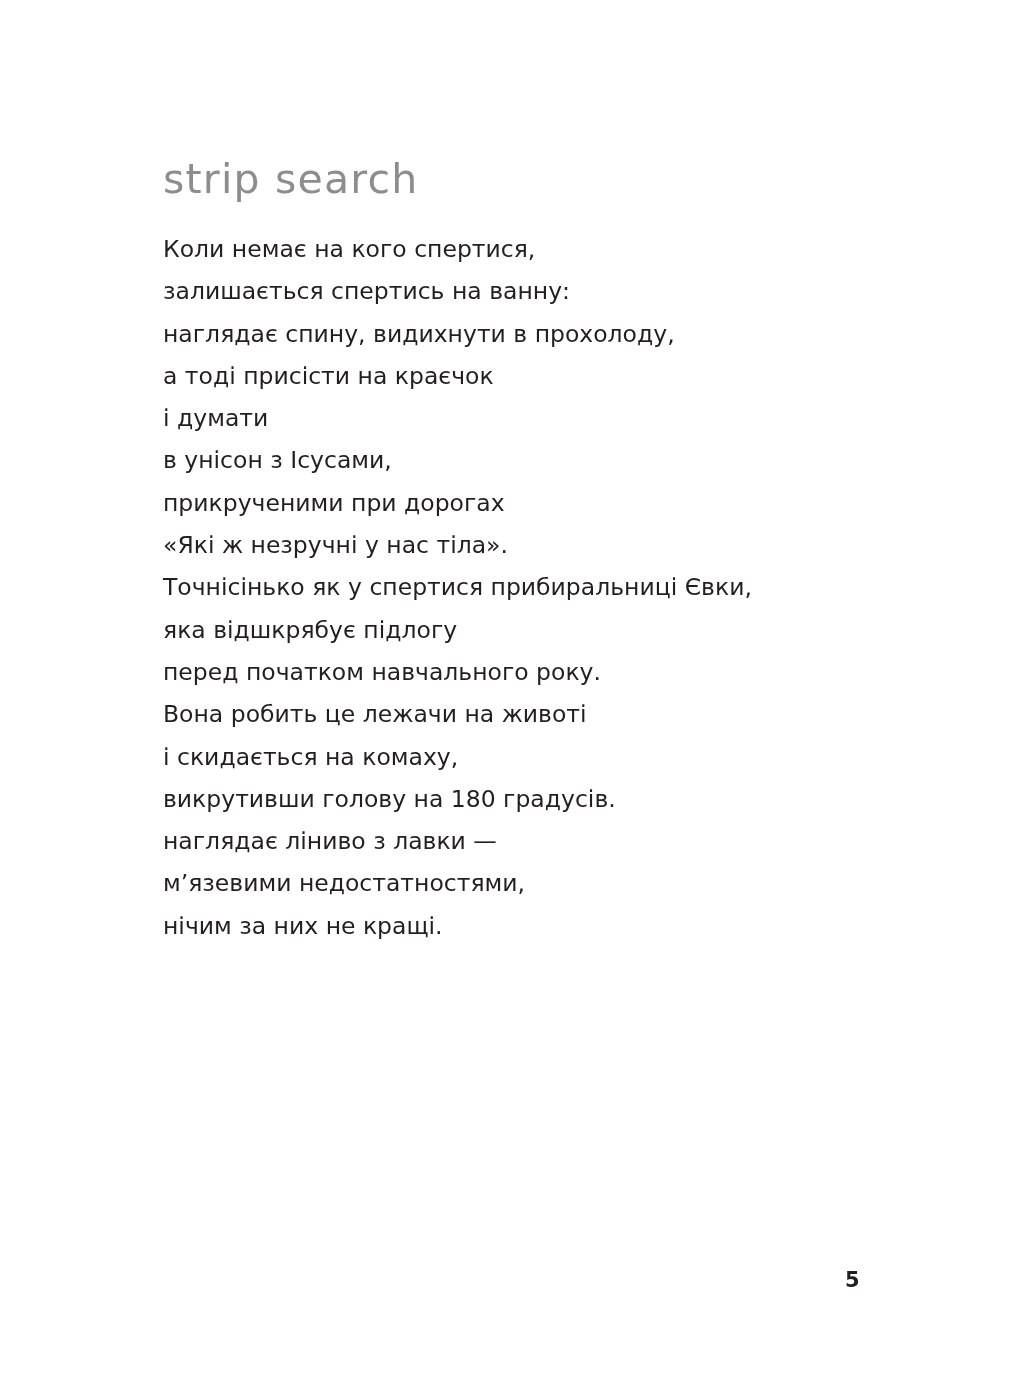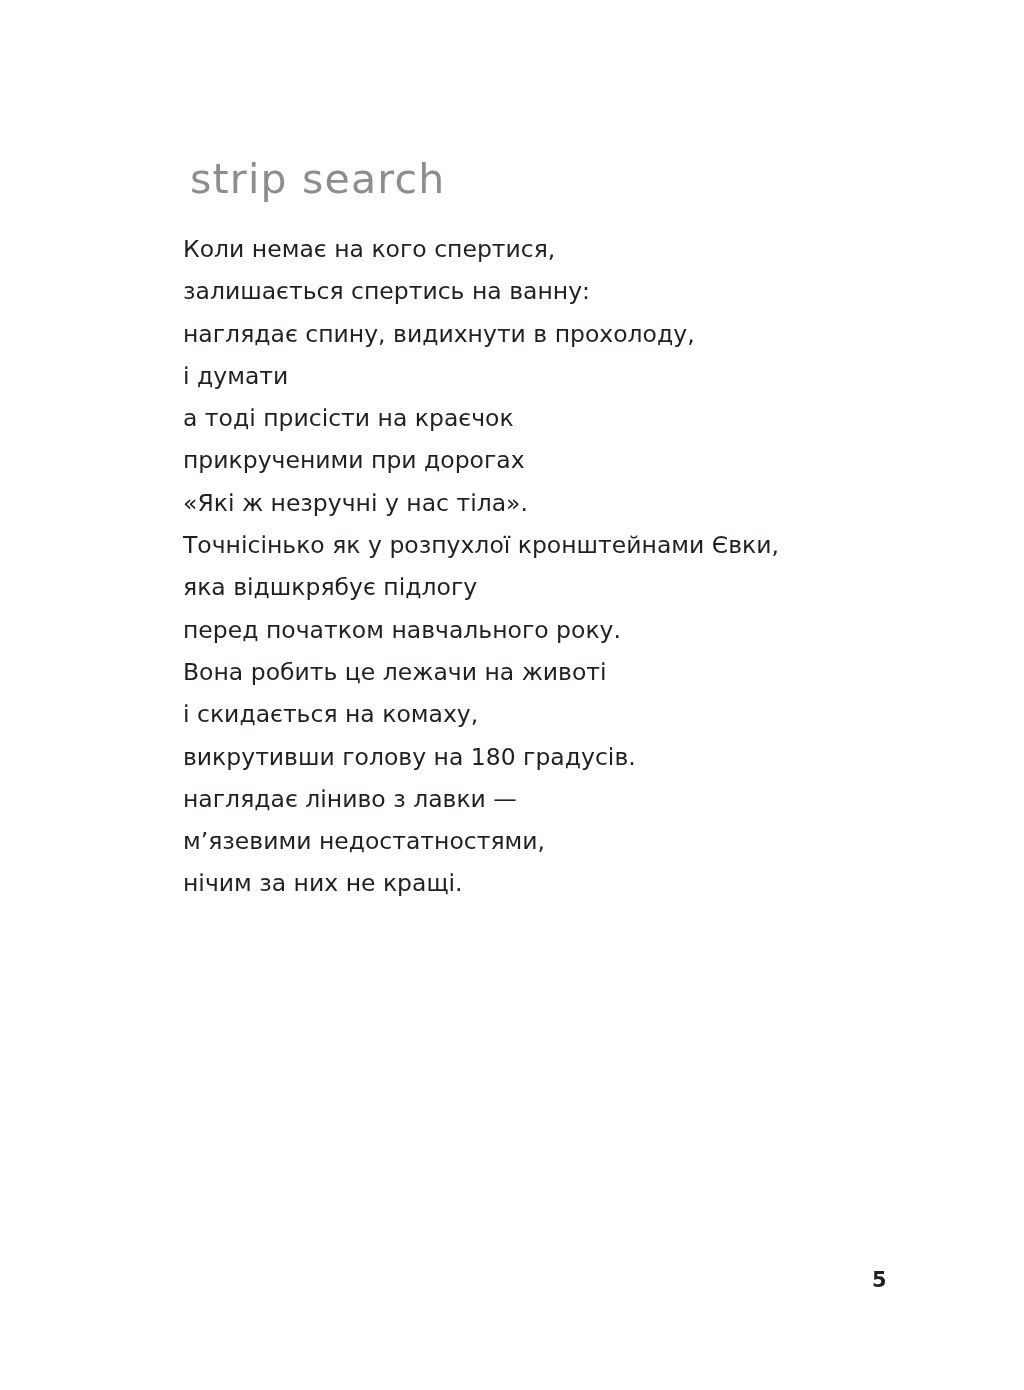--- a/index.html
+++ b/index.html
@@ -11,36 +11,35 @@
     width: 1024px;
     height: 1390px;
     position: relative;
     font-family: "DejaVu Sans", sans-serif;
     -webkit-font-smoothing: antialiased;
   }
   .page {
     position: absolute;
     inset: 0;
     background: #ffffff;
-    margin-left: 27px;
   }
   .poem-title {
     position: absolute;
     left: 163px;
     top: 128px;
     font-family: "DejaVu Sans", sans-serif;
     font-size: 41px;
     font-weight: 400;
     letter-spacing: 1.2px;
     color: #8d8d8d;
     line-height: 1.2;
   }
   .poem-body {
     position: absolute;
-    left: 156px;
+    left: 163px;
     top: 228px;
     width: 740px;
     font-family: "DejaVu Sans", sans-serif;
     font-size: 23.5px;
     font-weight: 400;
     color: #231f20;
     line-height: 42.3px;
   }
   .poem-line {
     white-space: pre-wrap;
@@ -60,25 +59,26 @@
 <body>
 
 <div class="page">
 
   <h1 class="poem-title">strip search</h1>
 
   <div class="poem-body">
     <div class="poem-line">Коли немає на кого спертися,</div>
     <div class="poem-line">залишається спертись на ванну:</div>
     <div class="poem-line">наглядає спину, видихнути в прохолоду,</div>
+    <div class="poem-line">а тоді присісти на краєчок</div>
     <div class="poem-line">і думати</div>
-    <div class="poem-line">а тоді присісти на краєчок</div>
+    <div class="poem-line">в унісон з Ісусами,</div>
     <div class="poem-line">прикрученими при дорогах</div>
     <div class="poem-line">«Які ж незручні у нас тіла».</div>
-    <div class="poem-line">Точнісінько як у розпухлої кронштейнами Євки,</div>
+    <div class="poem-line">Точнісінько як у спертися прибиральниці Євки,</div>
     <div class="poem-line">яка відшкрябує підлогу</div>
     <div class="poem-line">перед початком навчального року.</div>
     <div class="poem-line">Вона робить це лежачи на животі</div>
     <div class="poem-line">і скидається на комаху,</div>
     <div class="poem-line">викрутивши голову на 180 градусів.</div>
     <div class="poem-line">наглядає ліниво з лавки —</div>
     <div class="poem-line">м’язевими недостатностями,</div>
     <div class="poem-line">нічим за них не кращі.</div>
   </div>
 

